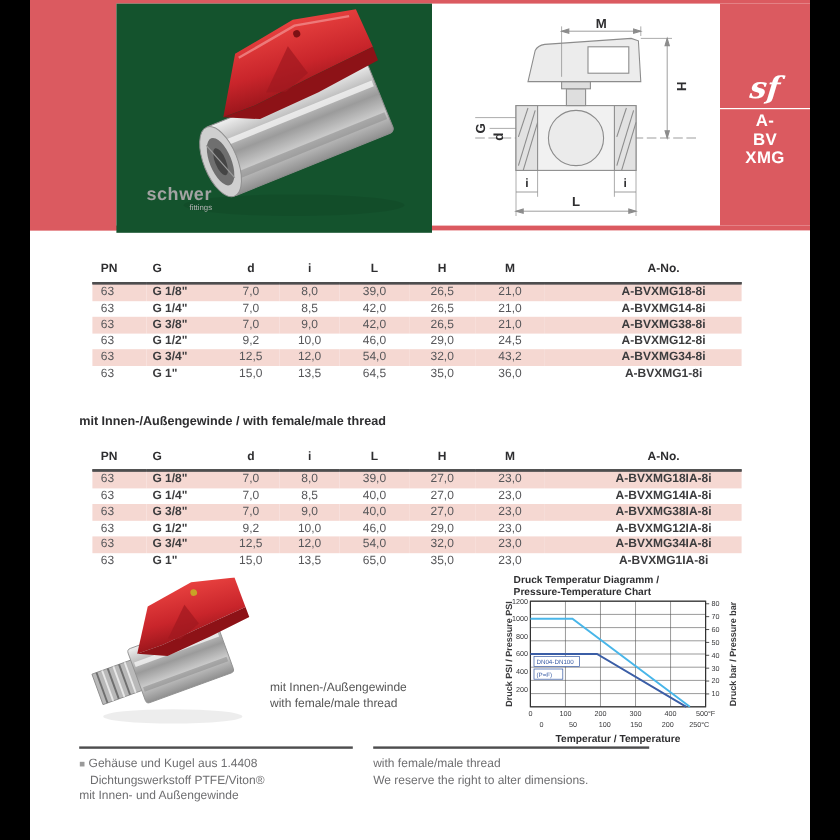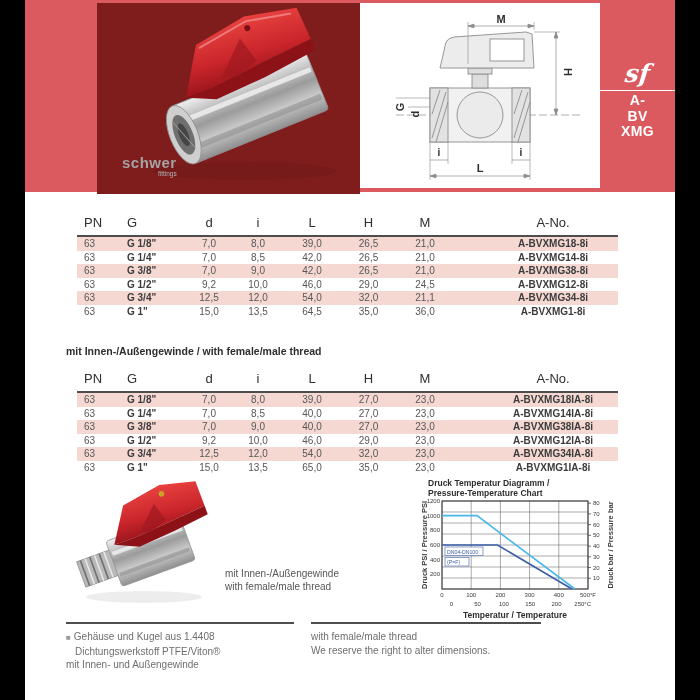--- a/index.html
+++ b/index.html
@@ -14,35 +14,35 @@
     position:relative;width:700px;height:700px;background:#fff;overflow:hidden;
     font-family:"Liberation Sans",sans-serif;
   }
   .abs{position:absolute;}
   
   .edge{top:0;width:25px;height:700px;background:#000;}
   
   .topline{left:25px;top:0;width:650px;height:3px;background:var(--red);}
   .bottomline{left:25px;top:188px;width:650px;height:4px;background:var(--red);}
   .redbar{left:25px;top:0;width:72px;height:192px;background:var(--red);}
-  .photo-box{left:97px;top:3px;width:263px;height:191px;background:#7f1d1d;}
+  .photo-box{left:97px;top:3px;width:263px;height:191px;background:#14532d;}
   .watermark{position:absolute;left:25px;top:152px;color:#a3a3a3;line-height:1;}
   .wm1{font-size:15px;font-weight:bold;letter-spacing:.5px;}
   .wm2{font-size:6.5px;text-align:right;margin-top:1px;color:#b5b5b5;}
   .product-tab{left:600px;top:3px;width:75px;height:185px;background:var(--red);color:#fff;text-align:center;}
   .sf-logo{margin-top:58px;font-family:"DejaVu Serif",serif;font-style:italic;font-weight:bold;font-size:25px;line-height:26px;transform:skewX(-6deg);}
   .tab-divider{width:100%;height:1px;background:#fff;margin:3px 0 2px 0;}
   .tab-code div{font-size:14px;font-weight:bold;line-height:15.5px;letter-spacing:.3px;}
   
   .tbl-section{left:66px;width:560px;}
   .tbl-title{font-size:10.5px;font-weight:bold;color:var(--ink);}
   table{border-collapse:collapse;table-layout:fixed;width:541px;margin:7px 0 0 11px;
         font-size:10px;color:var(--val);}
-  th{font-weight:normal;color:var(--ink);height:22px;vertical-align:bottom;padding:0 0 5px 0;
-     border-bottom:2.5px solid var(--gray-line);font-size:13px;}
+  th{font-weight:bold;color:var(--ink);height:22px;vertical-align:bottom;padding:0 0 5px 0;
+     border-bottom:2.5px solid var(--gray-line);font-size:10px;}
   td{height:13.5px;padding:0;}
   tr.pink{background:var(--pink);}
   .c0{text-align:left;padding-left:7px;}
   .c1{text-align:left;padding-left:5px;}
   .c2,.c3,.c4,.c5,.c6{text-align:center;}
   .c7{text-align:center;padding-left:34px;}
   td.b{font-weight:bold;color:#3c3c3e;}
   
   .caption{left:225px;top:567px;font-size:10px;color:#555;line-height:13px;}
   
@@ -234,21 +234,21 @@
             <td class="c6">24,5</td>
             <td class="c7 b">A-BVXMG12-8i</td>
           </tr>
           <tr class="pink">
             <td class="c0">63</td>
             <td class="c1 b">G 3/4"</td>
             <td class="c2">12,5</td>
             <td class="c3">12,0</td>
             <td class="c4">54,0</td>
             <td class="c5">32,0</td>
-            <td class="c6">21,1</td>
+            <td class="c6">43,2</td>
             <td class="c7 b">A-BVXMG34-8i</td>
           </tr>
           <tr>
             <td class="c0">63</td>
             <td class="c1 b">G 1"</td>
             <td class="c2">15,0</td>
             <td class="c3">13,5</td>
             <td class="c4">64,5</td>
             <td class="c5">35,0</td>
             <td class="c6">36,0</td>

